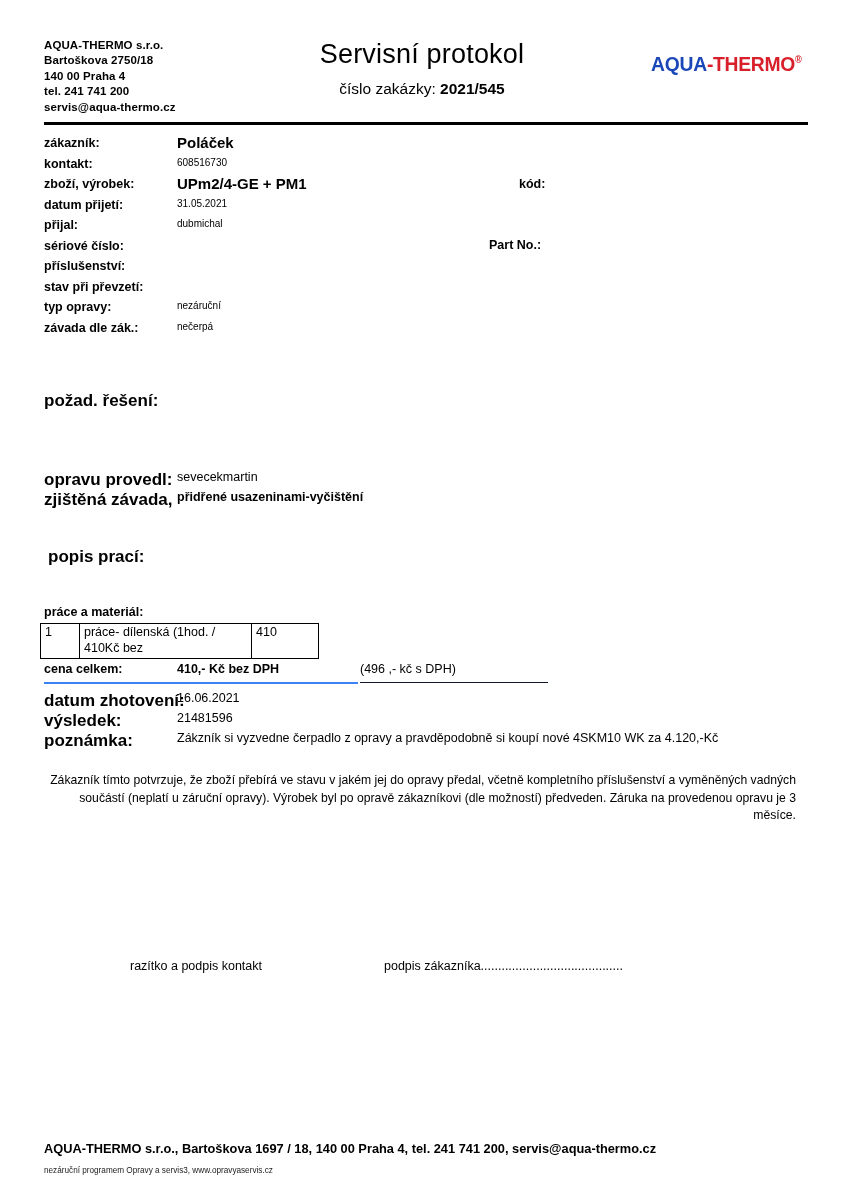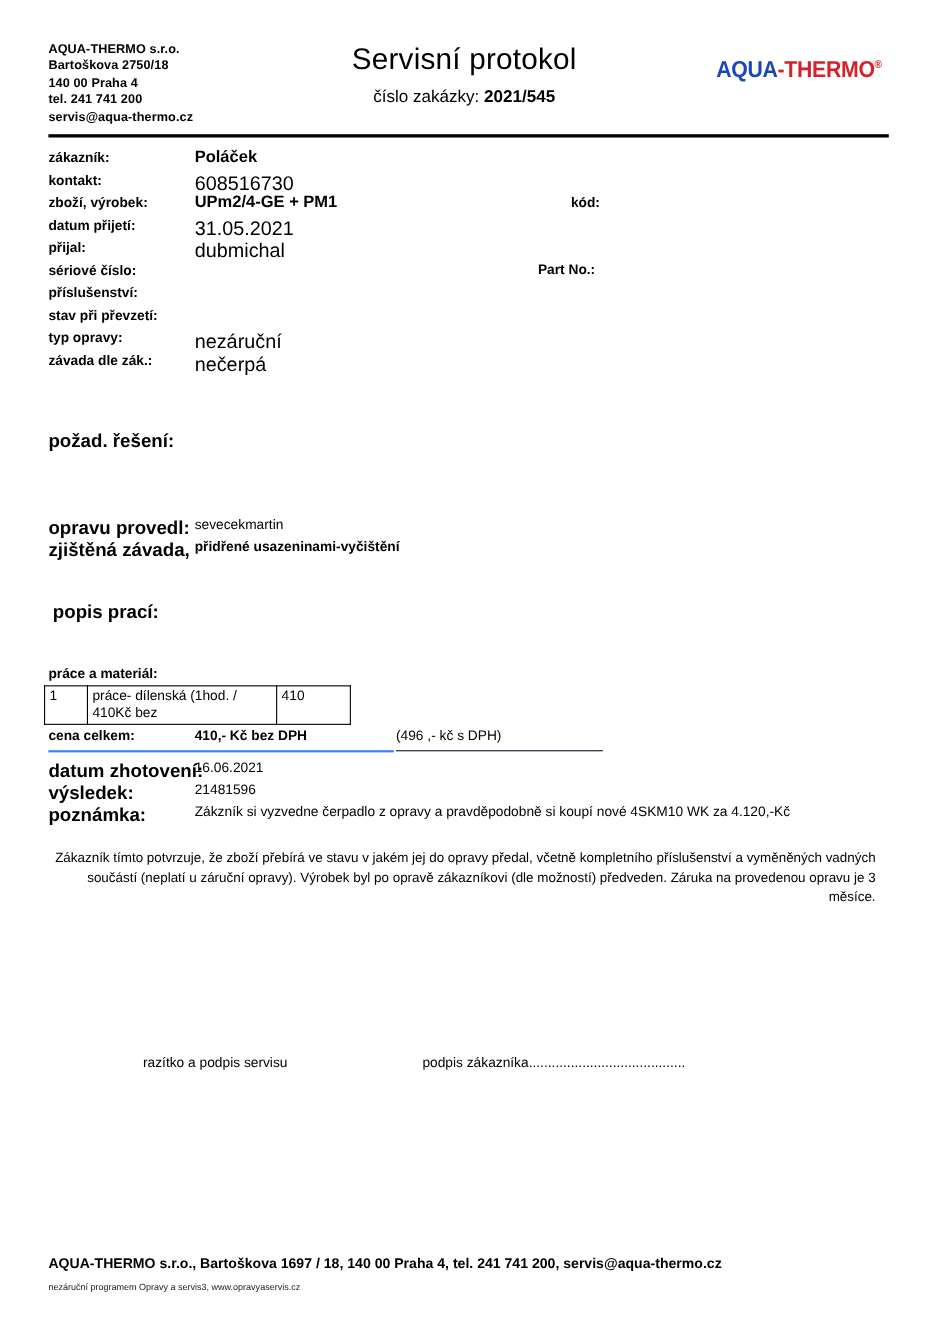--- a/index.html
+++ b/index.html
@@ -105,21 +105,21 @@
     left: 0;
     top: 0;
     font-size: 12.5px;
     font-weight: bold;
     white-space: nowrap;
   }
   .fvalue {
     position: absolute;
     left: 133px;
     top: 0;
-    font-size: 18px;
+    font-size: 10px;
     white-space: nowrap;
   }
   .fvalue.big {
     font-size: 15px;
     font-weight: bold;
     top: -2px;
   }
 
   .side-label {
     position: absolute;
@@ -376,20 +376,20 @@
   <span class="val-abs" style="left:177px; top:691px;">16.06.2021</span>
 
   <span class="lbl-abs" style="left:44px; top:711px;">výsledek:</span>
   <span class="val-abs" style="left:177px; top:711px;">21481596</span>
 
   <span class="lbl-abs" style="left:44px; top:731px;">poznámka:</span>
   <span class="val-abs" style="left:177px; top:731px;">Zákzník si vyzvedne čerpadlo z opravy  a pravděpodobně si koupí nové 4SKM10 WK za 4.120,-Kč</span>
 
   <div class="legal">Zákazník tímto potvrzuje, že zboží přebírá ve stavu v jakém jej do opravy předal, včetně kompletního příslušenství a vyměněných vadných součástí (neplatí u záruční opravy). Výrobek byl po opravě zákazníkovi (dle možností) předveden. Záruka na provedenou opravu je 3 měsíce.</div>
 
-  <span class="sig sig-service">razítko a podpis servisu</span>
+  <span class="sig sig-service">razítko a podpis kontakt</span>
   <span class="sig sig-customer">podpis zákazníka.........................................</span>
 
   <div class="footer-main">AQUA-THERMO s.r.o., Bartoškova 1697 / 18, 140 00 Praha 4, tel. 241 741 200, servis@aqua-thermo.cz</div>
   <div class="footer-sub">nezáruční programem Opravy a servis3, www.opravyaservis.cz</div>
 
 
 </div>
 
 </body></html>

